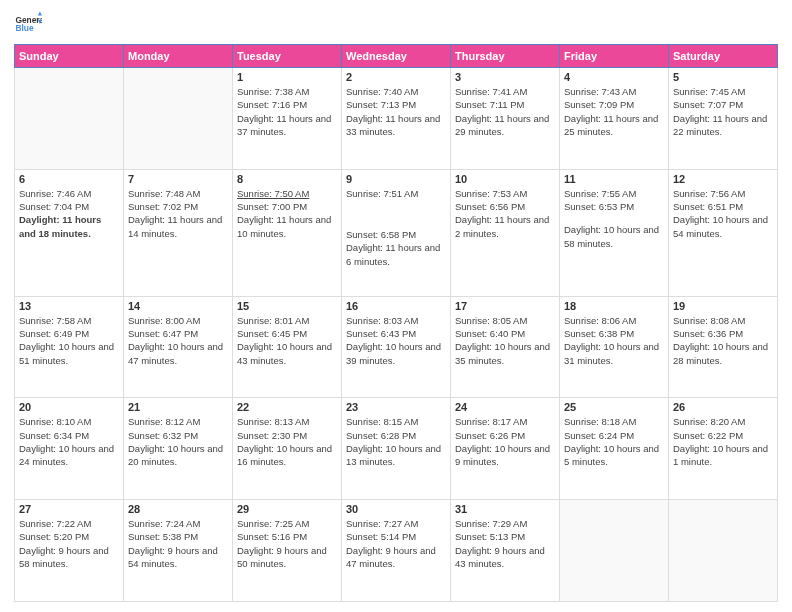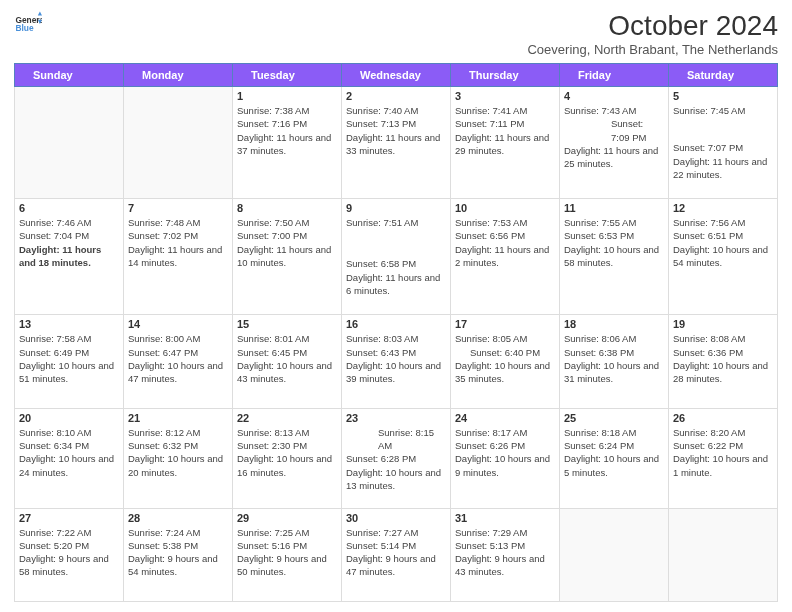--- a/index.html
+++ b/index.html
@@ -45,25 +45,25 @@
       color: #555;
     }
     .calendar {
       flex: 1;
       border: 1px solid #ccc;
       border-collapse: collapse;
       width: 100%;
       table-layout: fixed;
     }
     .calendar th {
-      background: #8b5cf6;
+      background: #ec4899;
       color: #fff;
       font-size: 11px;
       font-weight: bold;
-      padding: 5px 18px;
+      padding: 5px 4px;
       text-align: left;
       border: 1px solid #5580c0;
     }
     .calendar td {
       border: 1px solid #ddd;
       vertical-align: top;
       padding: 3px 4px;
       font-size: 9.5px;
       color: #333;
       background: #fff;
@@ -92,24 +92,20 @@
 
 <div class="page">
   <div class="header">
     <div class="logo">
       <svg class="logo-icon" viewBox="0 0 40 40">
         <text x="2" y="18" font-size="12" font-weight="bold" fill="#333" font-family="Arial">General</text>
         <text x="2" y="30" font-size="12" font-weight="bold" fill="#4a90d9" font-family="Arial">Blue</text>
         <polygon points="34,8 40,8 37,2" fill="#4a90d9"></polygon>
         <polygon points="34,14 40,14 37,20" fill="#4a90d9"></polygon>
       </svg>
-    </div>
-    <div class="title-section">
-      <div class="main-title">October 2024</div>
-      <div class="subtitle">Coevering, North Brabant, The Netherlands</div>
     </div>
   </div>
 
   <table class="calendar">
     <thead>
       <tr>
         <th>Sunday</th>
         <th>Monday</th>
         <th>Tuesday</th>
         <th>Wednesday</th>
@@ -143,29 +139,29 @@
             <div class="day-info">
               <span style="display: block;">Sunrise: 7:41 AM</span>
               <span style="display: block;">Sunset: 7:11 PM</span>
               <span style="display: block;">Daylight: 11 hours and 29 minutes.</span>
             </div>
           </td>
           <td>
             <span class="day-number">4</span>
             <div class="day-info">
               <span style="display: block;">Sunrise: 7:43 AM</span>
-              <span style="display: block; margin-left: 47px;">Sunset: 7:09 PM</span>
+              <span style="display: block;">Sunset: 7:09 PM</span>
               <span style="display: block;">Daylight: 11 hours and 25 minutes.</span>
             </div>
           </td>
           <td>
             <span class="day-number">5</span>
             <div class="day-info">
               <span style="display: block;">Sunrise: 7:45 AM</span>
-              <span style="display: block; margin-top: 24px;">Sunset: 7:07 PM</span>
+              <span style="display: block;">Sunset: 7:07 PM</span>
               <span style="display: block;">Daylight: 11 hours and 22 minutes.</span>
             </div>
           </td>
         </tr>
         <tr class="week-row">
           <td>
             <span class="day-number">6</span>
             <div class="day-info">
               <span style="display: block;">Sunrise: 7:46 AM</span>
               <span style="display: block;">Sunset: 7:04 PM</span>
@@ -176,21 +172,21 @@
             <span class="day-number">7</span>
             <div class="day-info">
               <span style="display: block;">Sunrise: 7:48 AM</span>
               <span style="display: block;">Sunset: 7:02 PM</span>
               <span style="display: block;">Daylight: 11 hours and 14 minutes.</span>
             </div>
           </td>
           <td>
             <span class="day-number">8</span>
             <div class="day-info">
-              <span style="display: block;">Sunrise: 7:50 AM</span>
+              <span style="display: block; text-decoration: underline;">Sunrise: 7:50 AM</span>
               <span style="display: block;">Sunset: 7:00 PM</span>
               <span style="display: block;">Daylight: 11 hours and 10 minutes.</span>
             </div>
           </td>
           <td>
             <span class="day-number">9</span>
             <div class="day-info">
               <span style="display: block;">Sunrise: 7:51 AM</span>
               <span style="display: block; margin-top: 28px;">Sunset: 6:58 PM</span>
               <span style="display: block;">Daylight: 11 hours and 6 minutes.</span>
@@ -202,21 +198,21 @@
               <span style="display: block;">Sunrise: 7:53 AM</span>
               <span style="display: block;">Sunset: 6:56 PM</span>
               <span style="display: block;">Daylight: 11 hours and 2 minutes.</span>
             </div>
           </td>
           <td>
             <span class="day-number">11</span>
             <div class="day-info">
               <span style="display: block;">Sunrise: 7:55 AM</span>
               <span style="display: block;">Sunset: 6:53 PM</span>
-              <span style="display: block;">Daylight: 10 hours and 58 minutes.</span>
+              <span style="display: block; margin-top: 10px;">Daylight: 10 hours and 58 minutes.</span>
             </div>
           </td>
           <td>
             <span class="day-number">12</span>
             <div class="day-info">
               <span style="display: block;">Sunrise: 7:56 AM</span>
               <span style="display: block;">Sunset: 6:51 PM</span>
               <span style="display: block;">Daylight: 10 hours and 54 minutes.</span>
             </div>
           </td>
@@ -251,21 +247,21 @@
             <div class="day-info">
               <span style="display: block;">Sunrise: 8:03 AM</span>
               <span style="display: block;">Sunset: 6:43 PM</span>
               <span style="display: block;">Daylight: 10 hours and 39 minutes.</span>
             </div>
           </td>
           <td>
             <span class="day-number">17</span>
             <div class="day-info">
               <span style="display: block;">Sunrise: 8:05 AM</span>
-              <span style="display: block; text-align: center;">Sunset: 6:40 PM</span>
+              <span style="display: block;">Sunset: 6:40 PM</span>
               <span style="display: block;">Daylight: 10 hours and 35 minutes.</span>
             </div>
           </td>
           <td>
             <span class="day-number">18</span>
             <div class="day-info">
               <span style="display: block;">Sunrise: 8:06 AM</span>
               <span style="display: block;">Sunset: 6:38 PM</span>
               <span style="display: block;">Daylight: 10 hours and 31 minutes.</span>
             </div>
@@ -300,21 +296,21 @@
             <span class="day-number">22</span>
             <div class="day-info">
               <span style="display: block;">Sunrise: 8:13 AM</span>
               <span style="display: block;">Sunset: 2:30 PM</span>
               <span style="display: block;">Daylight: 10 hours and 16 minutes.</span>
             </div>
           </td>
           <td>
             <span class="day-number">23</span>
             <div class="day-info">
-              <span style="display: block; margin-left: 32px;">Sunrise: 8:15 AM</span>
+              <span style="display: block;">Sunrise: 8:15 AM</span>
               <span style="display: block;">Sunset: 6:28 PM</span>
               <span style="display: block;">Daylight: 10 hours and 13 minutes.</span>
             </div>
           </td>
           <td>
             <span class="day-number">24</span>
             <div class="day-info">
               <span style="display: block;">Sunrise: 8:17 AM</span>
               <span style="display: block;">Sunset: 6:26 PM</span>
               <span style="display: block;">Daylight: 10 hours and 9 minutes.</span>

